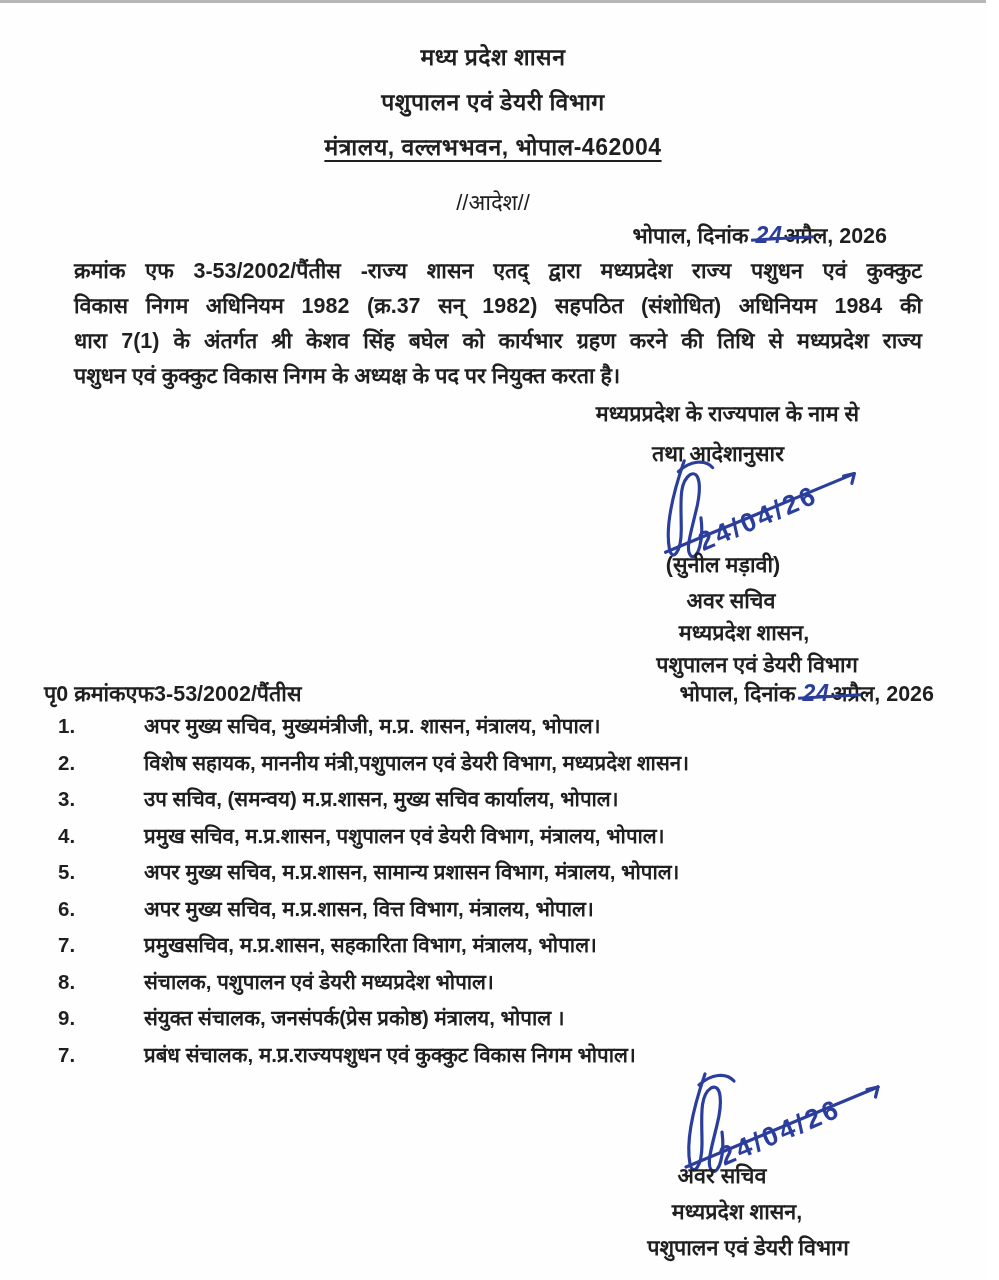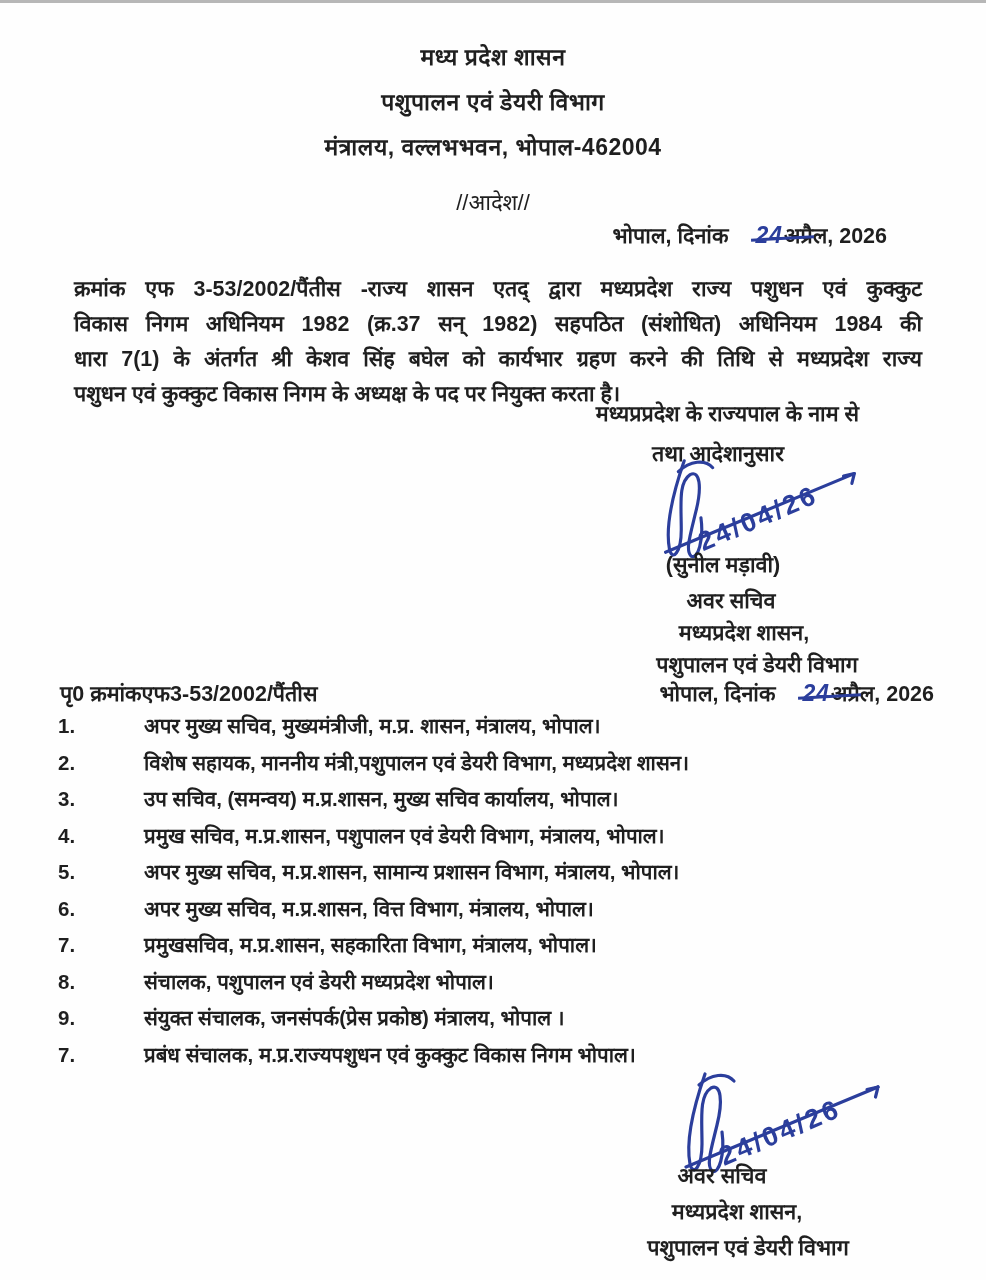--- a/index.html
+++ b/index.html
@@ -9,40 +9,40 @@
     font-family:"Liberation Sans","DejaVu Sans",sans-serif;
     color:#1f1f1f;
     -webkit-font-smoothing:antialiased;
   }
   .page{position:relative;width:986px;height:1280px;background:#fefefe;overflow:hidden;}
   .top-hairline{position:absolute;top:0;left:0;right:0;height:3px;background:#b7b7b7;}
 
   
   .header{position:absolute;top:40px;left:0;right:0;text-align:center;}
   .header .h-line{font-size:23px;font-weight:700;letter-spacing:.5px;margin:0 0 13px 0;}
-  .header .h-line.underlined{text-underline-offset:5px;}
+  .header .h-line.underlined{text-decoration:underline;text-underline-offset:5px;}
 
   .order-heading{position:absolute;top:186px;left:0;right:0;text-align:center;
     font-size:22px;font-weight:400;}
 
   
   .date-line{position:absolute;font-size:21.5px;font-weight:700;white-space:nowrap;}
   .date-line.first{top:220px;right:99px;}
   .hw-day{
     color:#2b3e9c;font-weight:700;font-style:italic;
     position:relative;display:inline-block;padding:0 1px;
-    font-size:23px;letter-spacing:1px;margin-left:20px;
+    font-size:23px;letter-spacing:1px;
   }
   .hw-day::after{
     content:"";position:absolute;left:-3px;right:-30px;top:54%;height:2.5px;
     background:#2b3e9c;transform:rotate(-3deg);
   }
 
   
-  .body-para{position:absolute;top:272px;left:74px;right:64px;}
+  .body-para{position:absolute;top:254px;left:74px;right:64px;}
   .body-para .p-line{
     font-size:21.5px;font-weight:700;line-height:35px;
     text-align:justify;text-align-last:justify;white-space:normal;
   }
   .body-para .p-line.last{text-align:right;text-align-last:left;}
 
   .authority-1{position:absolute;top:398px;right:127px;font-size:21.5px;font-weight:700;}
   .authority-2{position:absolute;top:438px;left:652px;font-size:21.5px;font-weight:700;}
 
   
@@ -55,21 +55,21 @@
     font-family:"Liberation Sans","DejaVu Sans",sans-serif;
   }
 
   .centered-line{position:absolute;transform:translateX(-50%);white-space:nowrap;
     font-size:21.5px;font-weight:700;}
   .sig-name{top:549px;left:723px;}
   .sig-desig{top:585px;left:731px;}
   .sig-gov{top:617px;left:744px;}
   .sig-dept{top:649px;left:757px;}
 
-  .endorse-ref{position:absolute;top:678px;left:60px;font-size:21.5px;font-weight:700;white-space:nowrap;}
+  .endorse-ref{position:absolute;top:678px;left:44px;font-size:21.5px;font-weight:700;white-space:nowrap;}
   .date-line.second{top:678px;right:52px;}
 
   
   .dist-list{position:absolute;top:714px;left:58px;right:36px;}
   .dist-row{display:flex;align-items:flex-start;margin-bottom:12px;}
   .dist-num{flex:0 0 86px;font-size:20.5px;font-weight:700;line-height:24.5px;}
   .dist-text{flex:1;font-size:20.5px;font-weight:700;line-height:24.5px;white-space:nowrap;}
 
   .footer-desig{top:1160px;left:722px;}
   .footer-gov{top:1196px;left:737px;}

